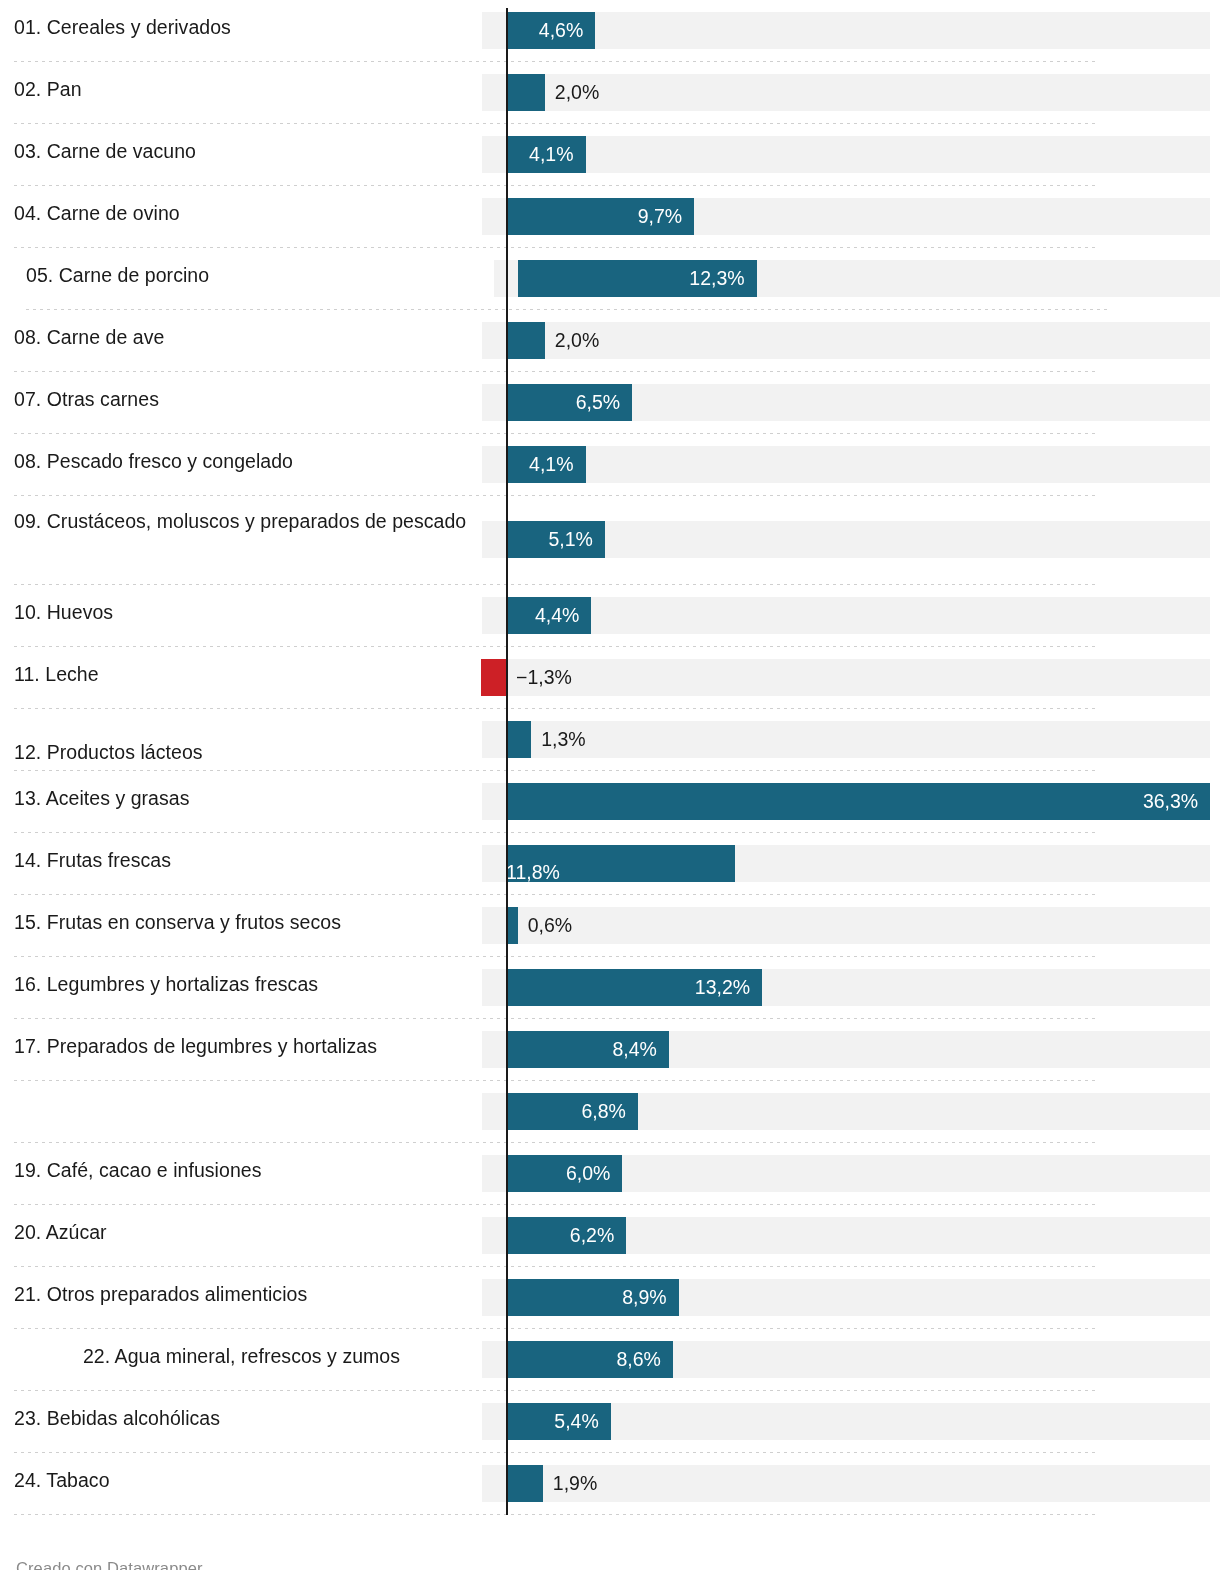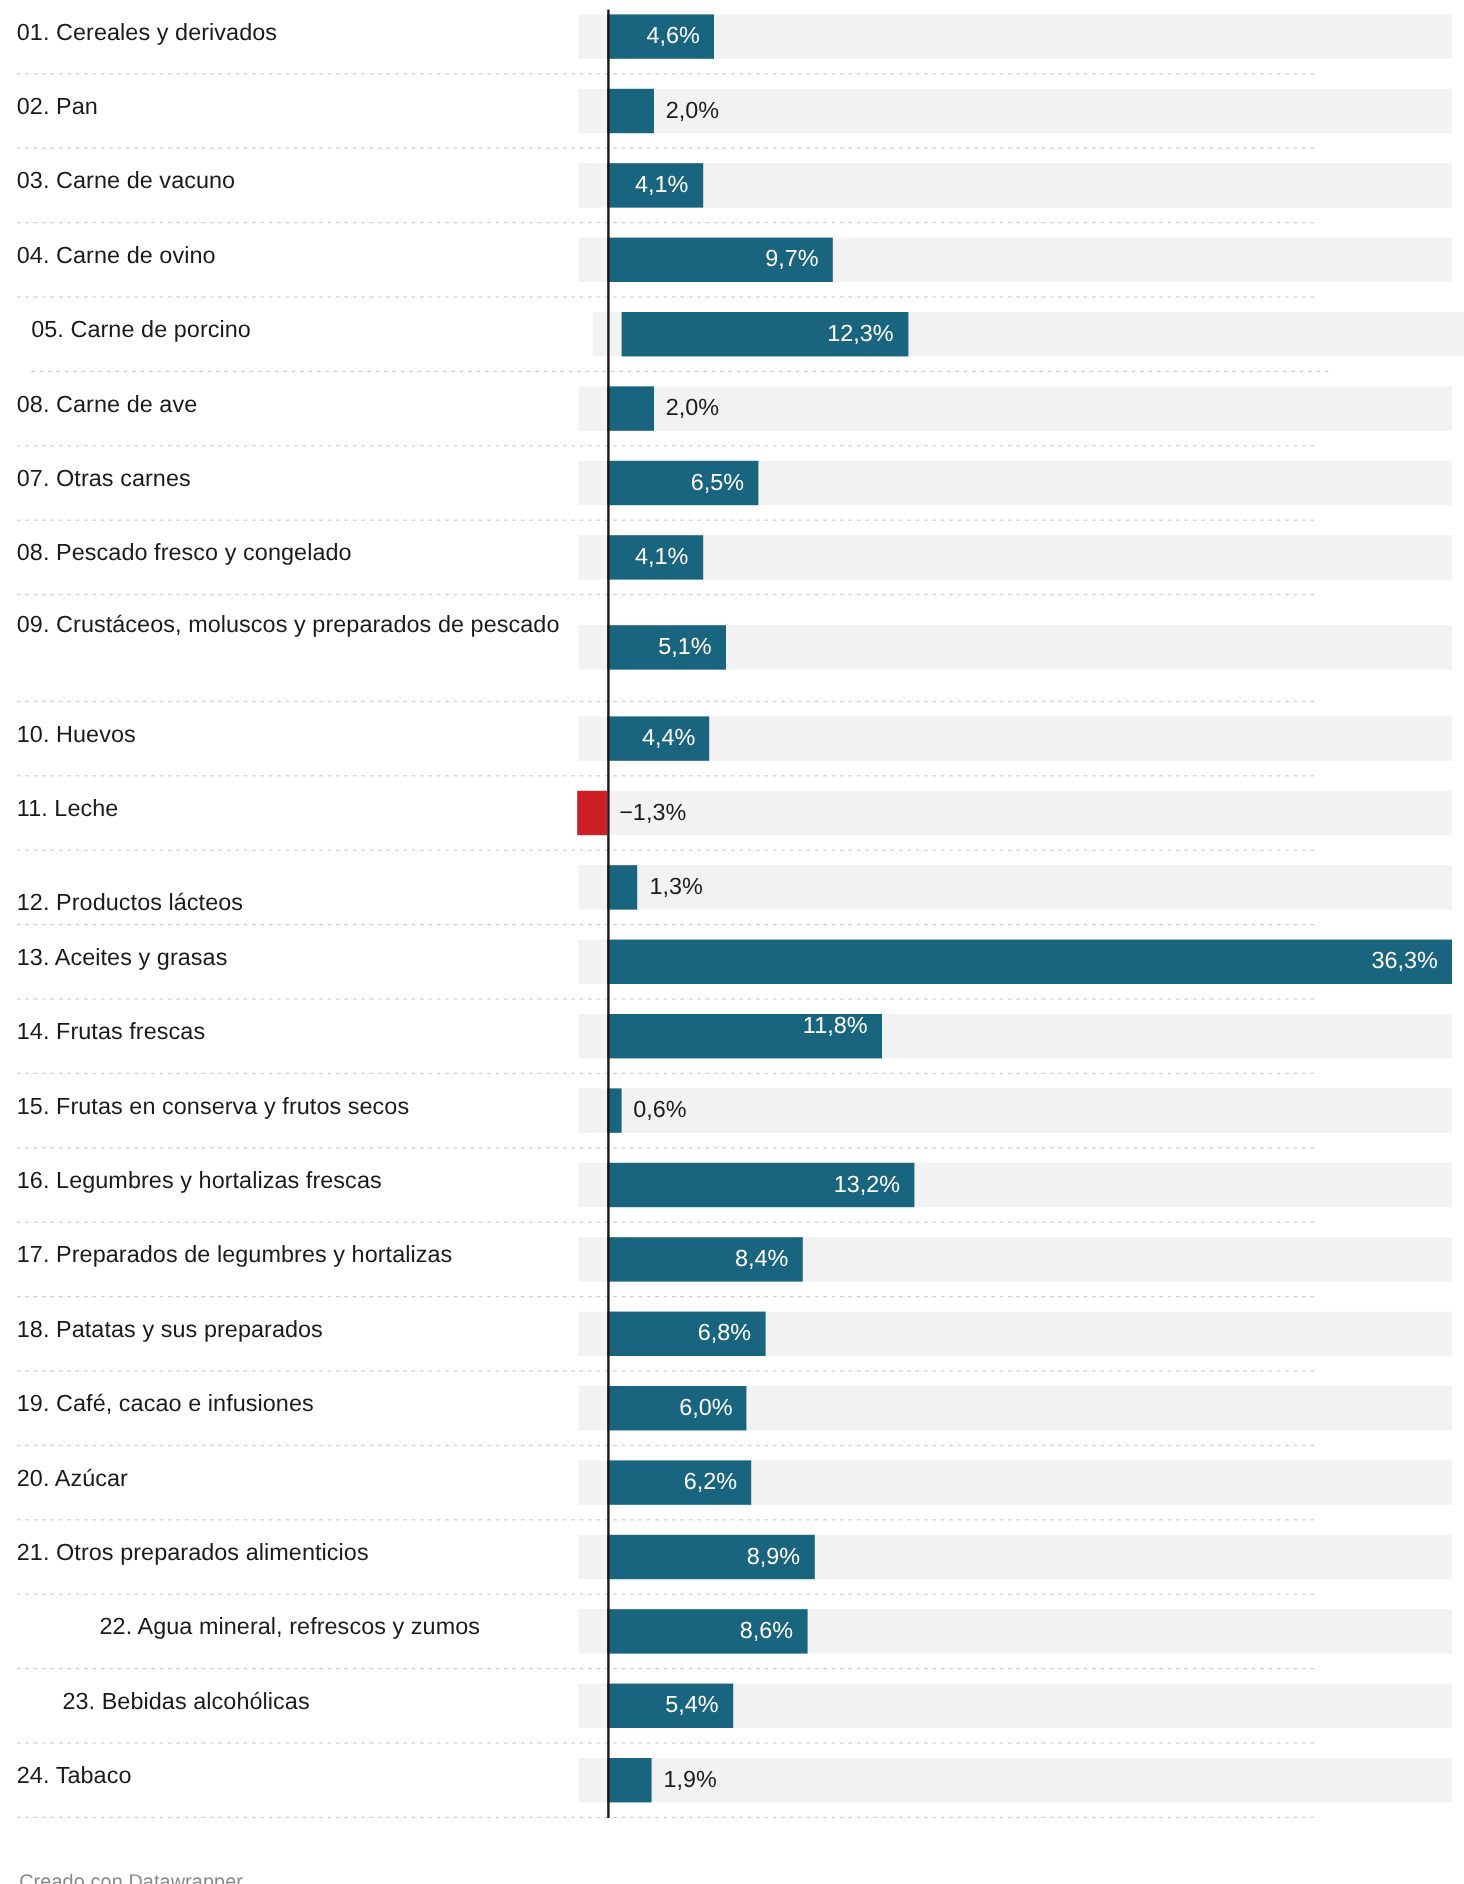--- a/index.html
+++ b/index.html
@@ -210,21 +210,21 @@
         <div class="row-track" style="top: 12px; height: 37px;">
           <div class="bar pos" style="left: 24px; width: 704.22px;"></div>
           <div class="bar-value inside" style="top: 9px; left: 24px; width: 692.22px; text-align: right;">36,3%</div>
         </div>
         <div class="row-sep"></div>
       </div>
       <div class="row" style="height: 62px; top: 833px; position: absolute;">
         <div class="row-label" style="top: 13px;">14. Frutas frescas</div>
         <div class="row-track" style="top: 12px; height: 37px;">
           <div class="bar pos" style="left: 24px; width: 228.92px;"></div>
-          <div class="bar-value inside" style="top: 1px; left: 24px; width: 216.92px; text-align: right;">11,8%</div>
+          <div class="bar-value inside" style="top: 18px; left: 24px; width: 216.92px; text-align: left;">11,8%</div>
         </div>
         <div class="row-sep"></div>
       </div>
       <div class="row" style="height: 62px; top: 895px; position: absolute;">
         <div class="row-label" style="top: 13px;">15. Frutas en conserva y frutos secos</div>
         <div class="row-track" style="top: 12px; height: 37px;">
           <div class="bar pos" style="left: 24px; width: 11.64px;"></div>
           <div class="bar-value outside" style="top: 9px; left: 45.64px;">0,6%</div>
         </div>
         <div class="row-sep"></div>
@@ -239,21 +239,20 @@
       </div>
       <div class="row" style="height: 62px; top: 1019px; position: absolute;">
         <div class="row-label" style="top: 13px;">17. Preparados de legumbres y hortalizas</div>
         <div class="row-track" style="top: 12px; height: 37px;">
           <div class="bar pos" style="left: 24px; width: 162.96px;"></div>
           <div class="bar-value inside" style="top: 9px; left: 24px; width: 150.96px; text-align: right;">8,4%</div>
         </div>
         <div class="row-sep"></div>
       </div>
       <div class="row" style="height: 62px; top: 1081px; position: absolute;">
-        <div class="row-label" style="top: 13px;">18. Patatas y sus preparados</div>
         <div class="row-track" style="top: 12px; height: 37px;">
           <div class="bar pos" style="left: 24px; width: 131.92px;"></div>
           <div class="bar-value inside" style="top: 9px; left: 24px; width: 119.92px; text-align: right;">6,8%</div>
         </div>
         <div class="row-sep"></div>
       </div>
       <div class="row" style="height: 62px; top: 1143px; position: absolute;">
         <div class="row-label" style="top: 13px;">19. Café, cacao e infusiones</div>
         <div class="row-track" style="top: 12px; height: 37px;">
           <div class="bar pos" style="left: 24px; width: 116.4px;"></div>
@@ -279,21 +278,21 @@
       </div>
       <div class="row" style="height: 62px; top: 1329px; position: absolute;">
         <div class="row-label" style="top: 13px; text-align: center;">22. Agua mineral, refrescos y zumos</div>
         <div class="row-track" style="top: 12px; height: 37px;">
           <div class="bar pos" style="left: 24px; width: 166.84px;"></div>
           <div class="bar-value inside" style="top: 9px; left: 24px; width: 154.84px; text-align: right;">8,6%</div>
         </div>
         <div class="row-sep"></div>
       </div>
       <div class="row" style="height: 62px; top: 1391px; position: absolute;">
-        <div class="row-label" style="top: 13px; margin-left: 38px;">23. Bebidas alcohólicas</div>
+        <div class="row-label" style="top: 13px;">23. Bebidas alcohólicas</div>
         <div class="row-track" style="top: 12px; height: 37px;">
           <div class="bar pos" style="left: 24px; width: 104.76px;"></div>
           <div class="bar-value inside" style="top: 9px; left: 24px; width: 92.76px; text-align: right;">5,4%</div>
         </div>
         <div class="row-sep"></div>
       </div>
       <div class="row" style="height: 62px; top: 1453px; position: absolute;">
         <div class="row-label" style="top: 13px;">24. Tabaco</div>
         <div class="row-track" style="top: 12px; height: 37px;">
           <div class="bar pos" style="left: 24px; width: 36.86px;"></div>

